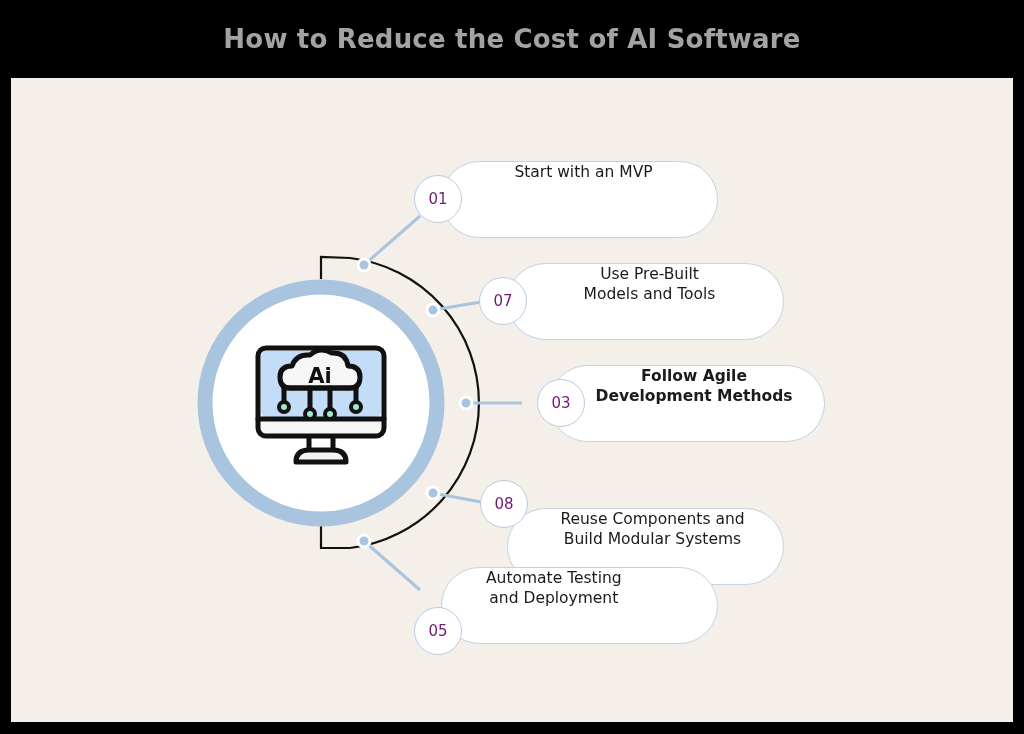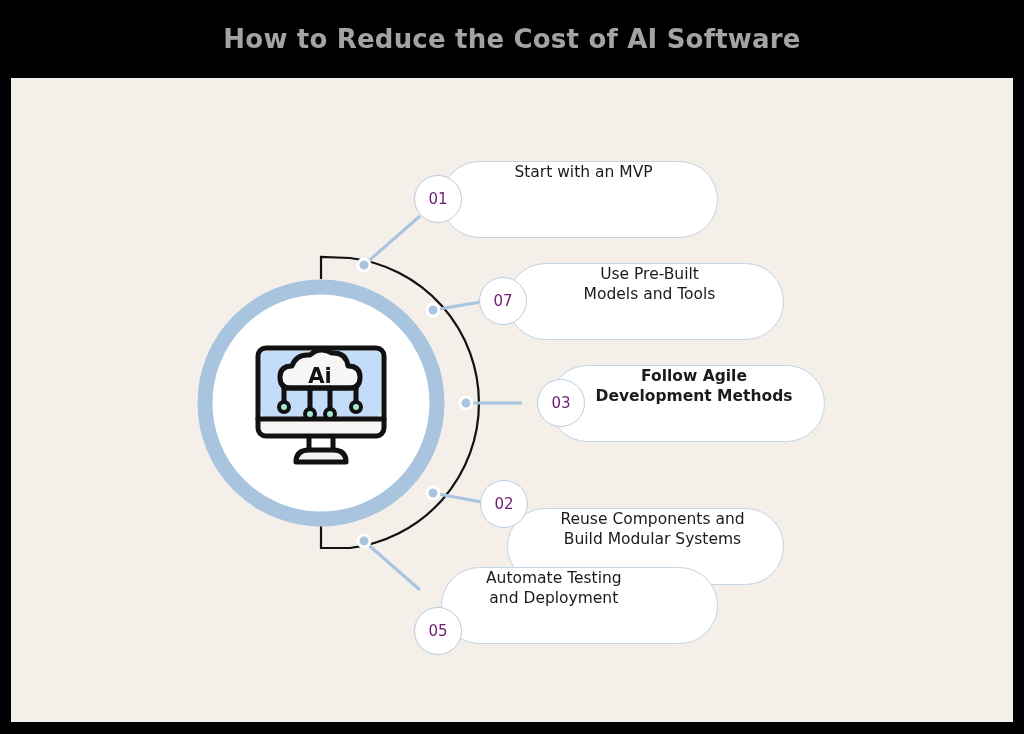--- a/index.html
+++ b/index.html
@@ -97,19 +97,19 @@
 <div class="pill" style="left:549px; top:365px; width:276px;font-weight:bold;">
   <span class="text" style="padding-left:14px">Follow Agile
 Development Methods</span>
 </div>
 <div class="num" style="left:537px; top:379px;">03</div>
 
 <div class="pill" style="left:507px; top:466px; width:277px;margin-top:42px;">
   <span class="text" style="padding-left:14px">Reuse Components and
 Build Modular Systems</span>
 </div>
-<div class="num" style="left:480px; top:480px;">02</div>
+<div class="num" style="left:480px; top:480px;">08</div>
 
 <div class="pill" style="left:441px; top:567px; width:277px; justify-content:flex-start;">
   <span class="text" style="padding-left:44px">Automate Testing
 and Deployment</span>
 </div>
 <div class="num" style="left:414px; top:607px;">05</div>
 
 </body></html>

